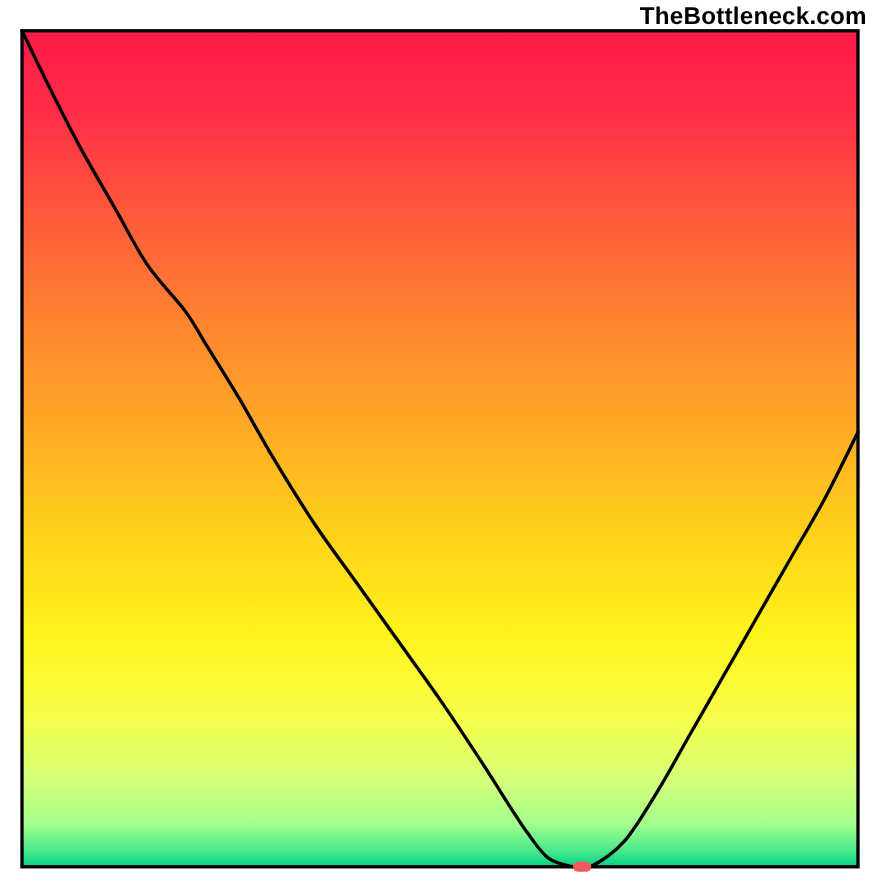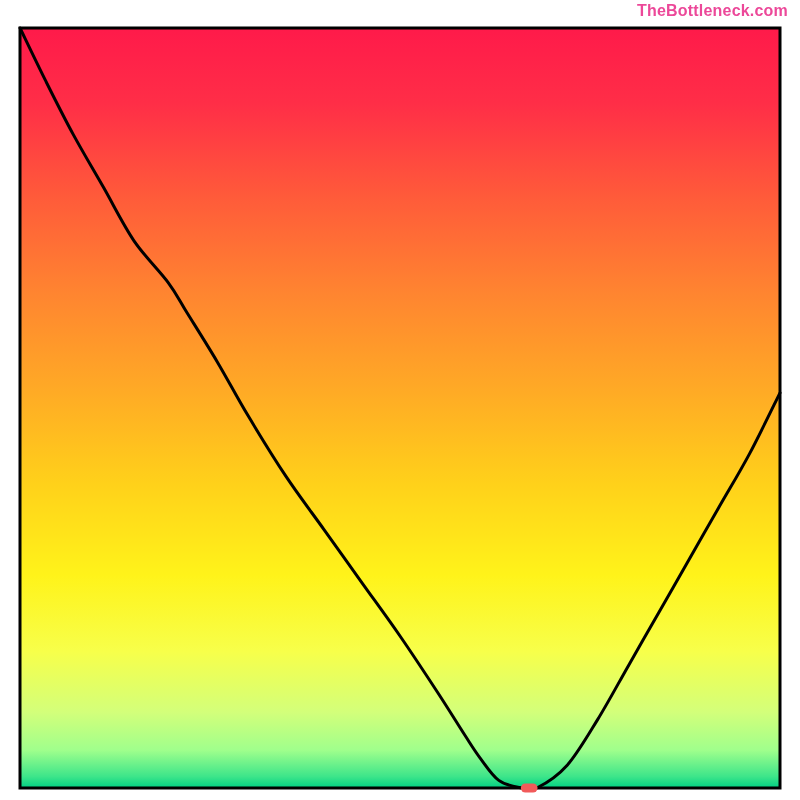--- a/index.html
+++ b/index.html
@@ -12,23 +12,23 @@
   }
   .chart-wrap {
     position: relative;
     width: 800px;
     height: 800px;
   }
   .watermark {
     position: absolute;
     top: 2px;
     right: 12px;
-    font-size: 16px;
+    font-size: 22px;
     font-weight: 600;
-    color: #ec4899;
+    color: #000000;
     letter-spacing: 0.2px;
   }
   svg {
     display: block;
   }
 </style>
 </head>
 <body>
 
 <div class="chart-wrap">

